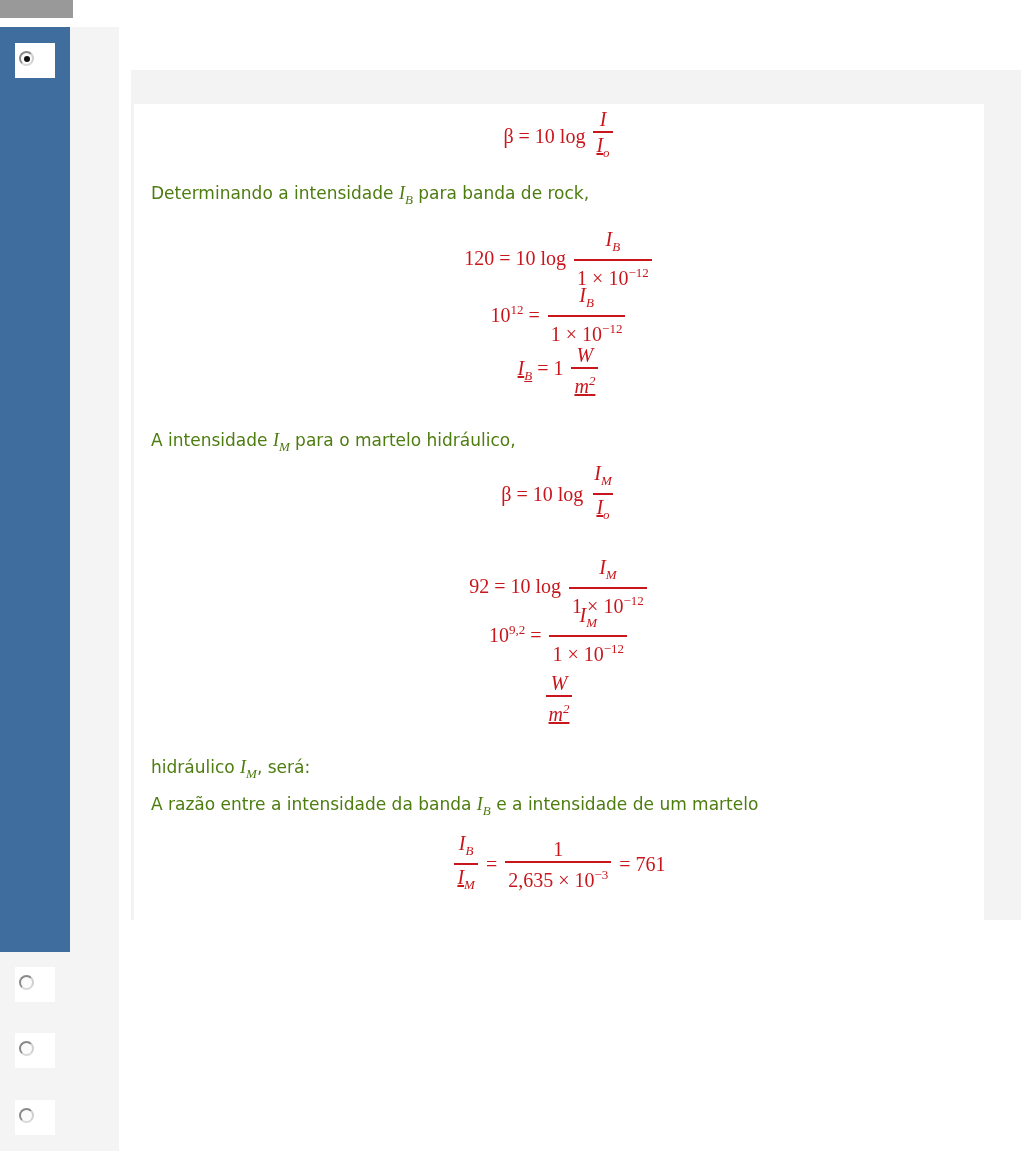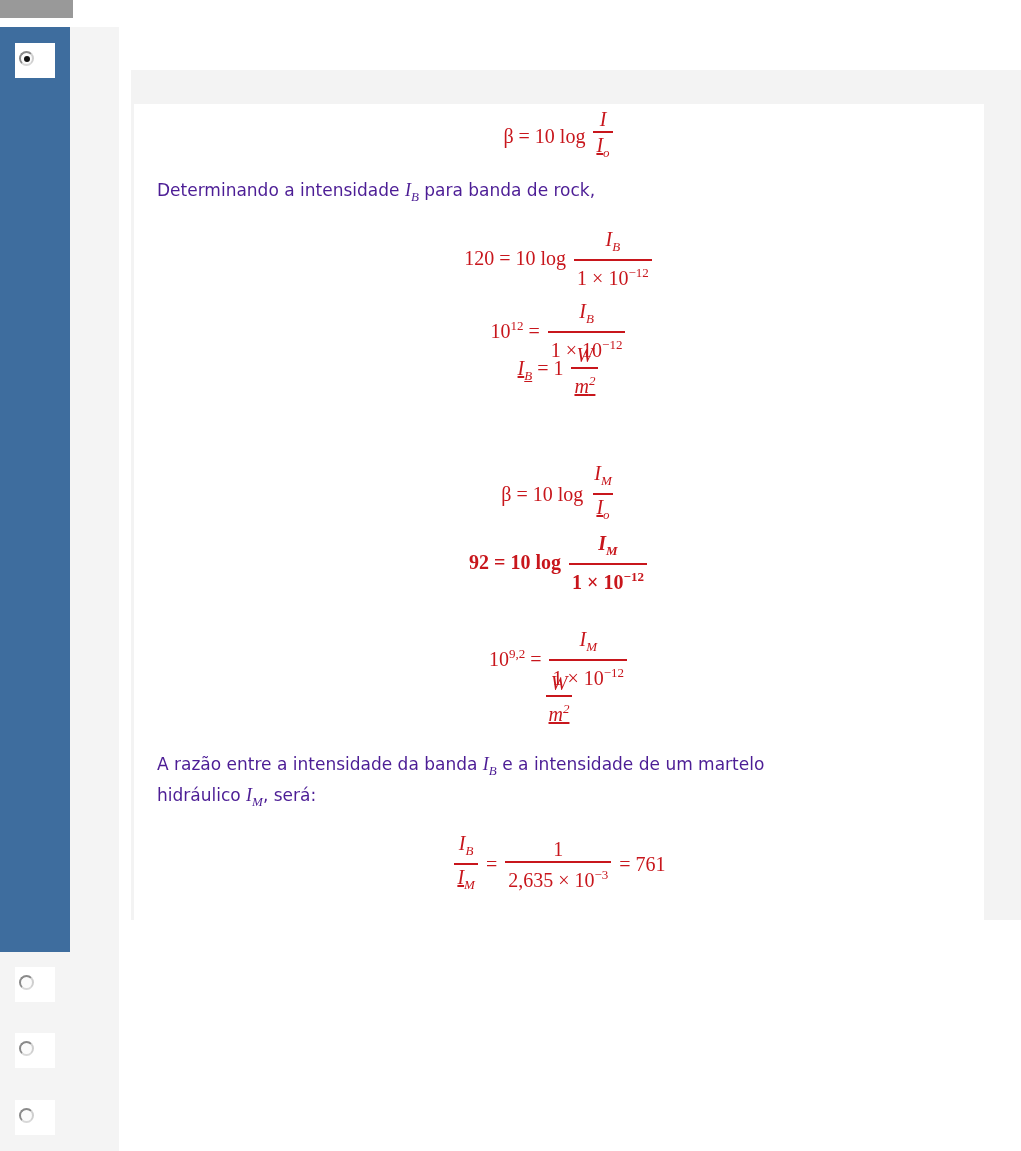--- a/index.html
+++ b/index.html
@@ -19,22 +19,22 @@
            color:#d21a1f; }
   .eq { position:absolute; left:0; width:850px; text-align:center; font-family:"Liberation Serif", serif;
         font-size:20px; color:#c8161c; white-space:nowrap; }
   .eq .row { display:inline-flex; align-items:center; gap:6px; }
   .frac { display:inline-flex; flex-direction:column; align-items:center; vertical-align:middle; margin:0 2px; }
   .frac .num { padding:0 3px 1px; line-height:22px; font-style:italic; }
   .frac .num.upright { font-style:normal; }
   .frac .den { border-top:2px solid #c8161c; padding:1px 3px 0; line-height:22px; }
   .it { font-style:italic;text-decoration:underline; }
   sub, sup { font-size:13px; }
-  .txt { position:absolute; left:23px; font-family:"DejaVu Sans", sans-serif; font-size:17px; color:#4c1d95;
-         line-height:24px; white-space:nowrap; }
+  .txt { position:absolute; left:17px; font-family:"DejaVu Sans", sans-serif; font-size:17px; color:#4d7c0f;
+         line-height:30px; white-space:nowrap; }
   .txt .var { font-family:"Liberation Serif", serif; font-style:italic; font-size:18px; }
 </style>
 </head>
 <body>
 
 <div class="topbar"></div>
 <div class="left-col"></div>
 <div class="sidebar"></div>
 
 <div class="radio-box" style="top:43px;">
@@ -70,83 +70,86 @@
   <div class="eq" style="top:124px;">
     <span class="row">
       <span>120 = 10 log</span>
       <span class="frac">
           <span class="num"><span>I</span><sub>B</sub></span>
           <span class="den"><span>1 × 10</span><sup>−12</sup></span>
         </span>
     </span>
   </div>
 
-  <div class="eq" style="top:180px;margin-top:16px;">
+  <div class="eq" style="top:180px;">
     <span class="row">
       <span><span>10</span><sup>12</sup><span> = </span></span>
       <span class="frac">
           <span class="num"><span>I</span><sub>B</sub></span>
           <span class="den"><span>1 × 10</span><sup>−12</sup></span>
         </span>
     </span>
   </div>
 
   <div class="eq" style="top:240px;">
     <span class="row">
       <span><span class="it">I</span><sub class="it">B</sub><span> = 1 </span></span>
       <span class="frac">
           <span class="num">W</span>
           <span class="den it"><span>m</span><sup>2</sup></span>
         </span>
     </span>
   </div>
 
+  <div class="txt" style="top:321px;">
+    <span>A intensidade </span><span class="var"><span>I</span><sub>M</sub></span><span> para o martelo hidráulico,</span>
+  </div>
 
   <div class="eq" style="top:358px;">
     <span class="row">
       <span>β = 10 log</span>
       <span class="frac">
           <span class="num"><span>I</span><sub>M</sub></span>
           <span class="den it"><span>I</span><sub>o</sub></span>
         </span>
     </span>
   </div>
 
-  <div class="eq" style="top:428px;font-weight:bold;">
+  <div class="eq" style="top:452px;">
     <span class="row">
       <span>92 = 10 log</span>
       <span class="frac">
           <span class="num"><span>I</span><sub>M</sub></span>
           <span class="den"><span>1 × 10</span><sup>−12</sup></span>
         </span>
     </span>
   </div>
 
-  <div class="eq" style="top:500px;margin-top:24px;">
+  <div class="eq" style="top:500px;">
     <span class="row">
       <span><span>10</span><sup>9,2</sup><span> = </span></span>
       <span class="frac">
           <span class="num"><span>I</span><sub>M</sub></span>
           <span class="den"><span>1 × 10</span><sup>−12</sup></span>
         </span>
     </span>
   </div>
 
   <div class="eq" style="top:568px;">
     <span class="row">
       <span class="frac">
           <span class="num">W</span>
           <span class="den it"><span>m</span><sup>2</sup></span>
         </span>
     </span>
   </div>
 
   <div class="txt" style="top:648px;">
+    <div><span>hidráulico </span><span class="var"><span>I</span><sub>M</sub></span><span>, será:</span></div>
     <div><span>A razão entre a intensidade da banda </span><span class="var"><span>I</span><sub>B</sub></span><span> e a intensidade de um martelo</span></div>
-    <div><span>hidráulico </span><span class="var"><span>I</span><sub>M</sub></span><span>, será:</span></div>
   </div>
 
   <div class="eq" style="top:728px;">
     <span class="row">
       <span class="frac">
           <span class="num"><span>I</span><sub>B</sub></span>
           <span class="den it"><span>I</span><sub>M</sub></span>
         </span>
       <span> = </span>
       <span class="frac">

